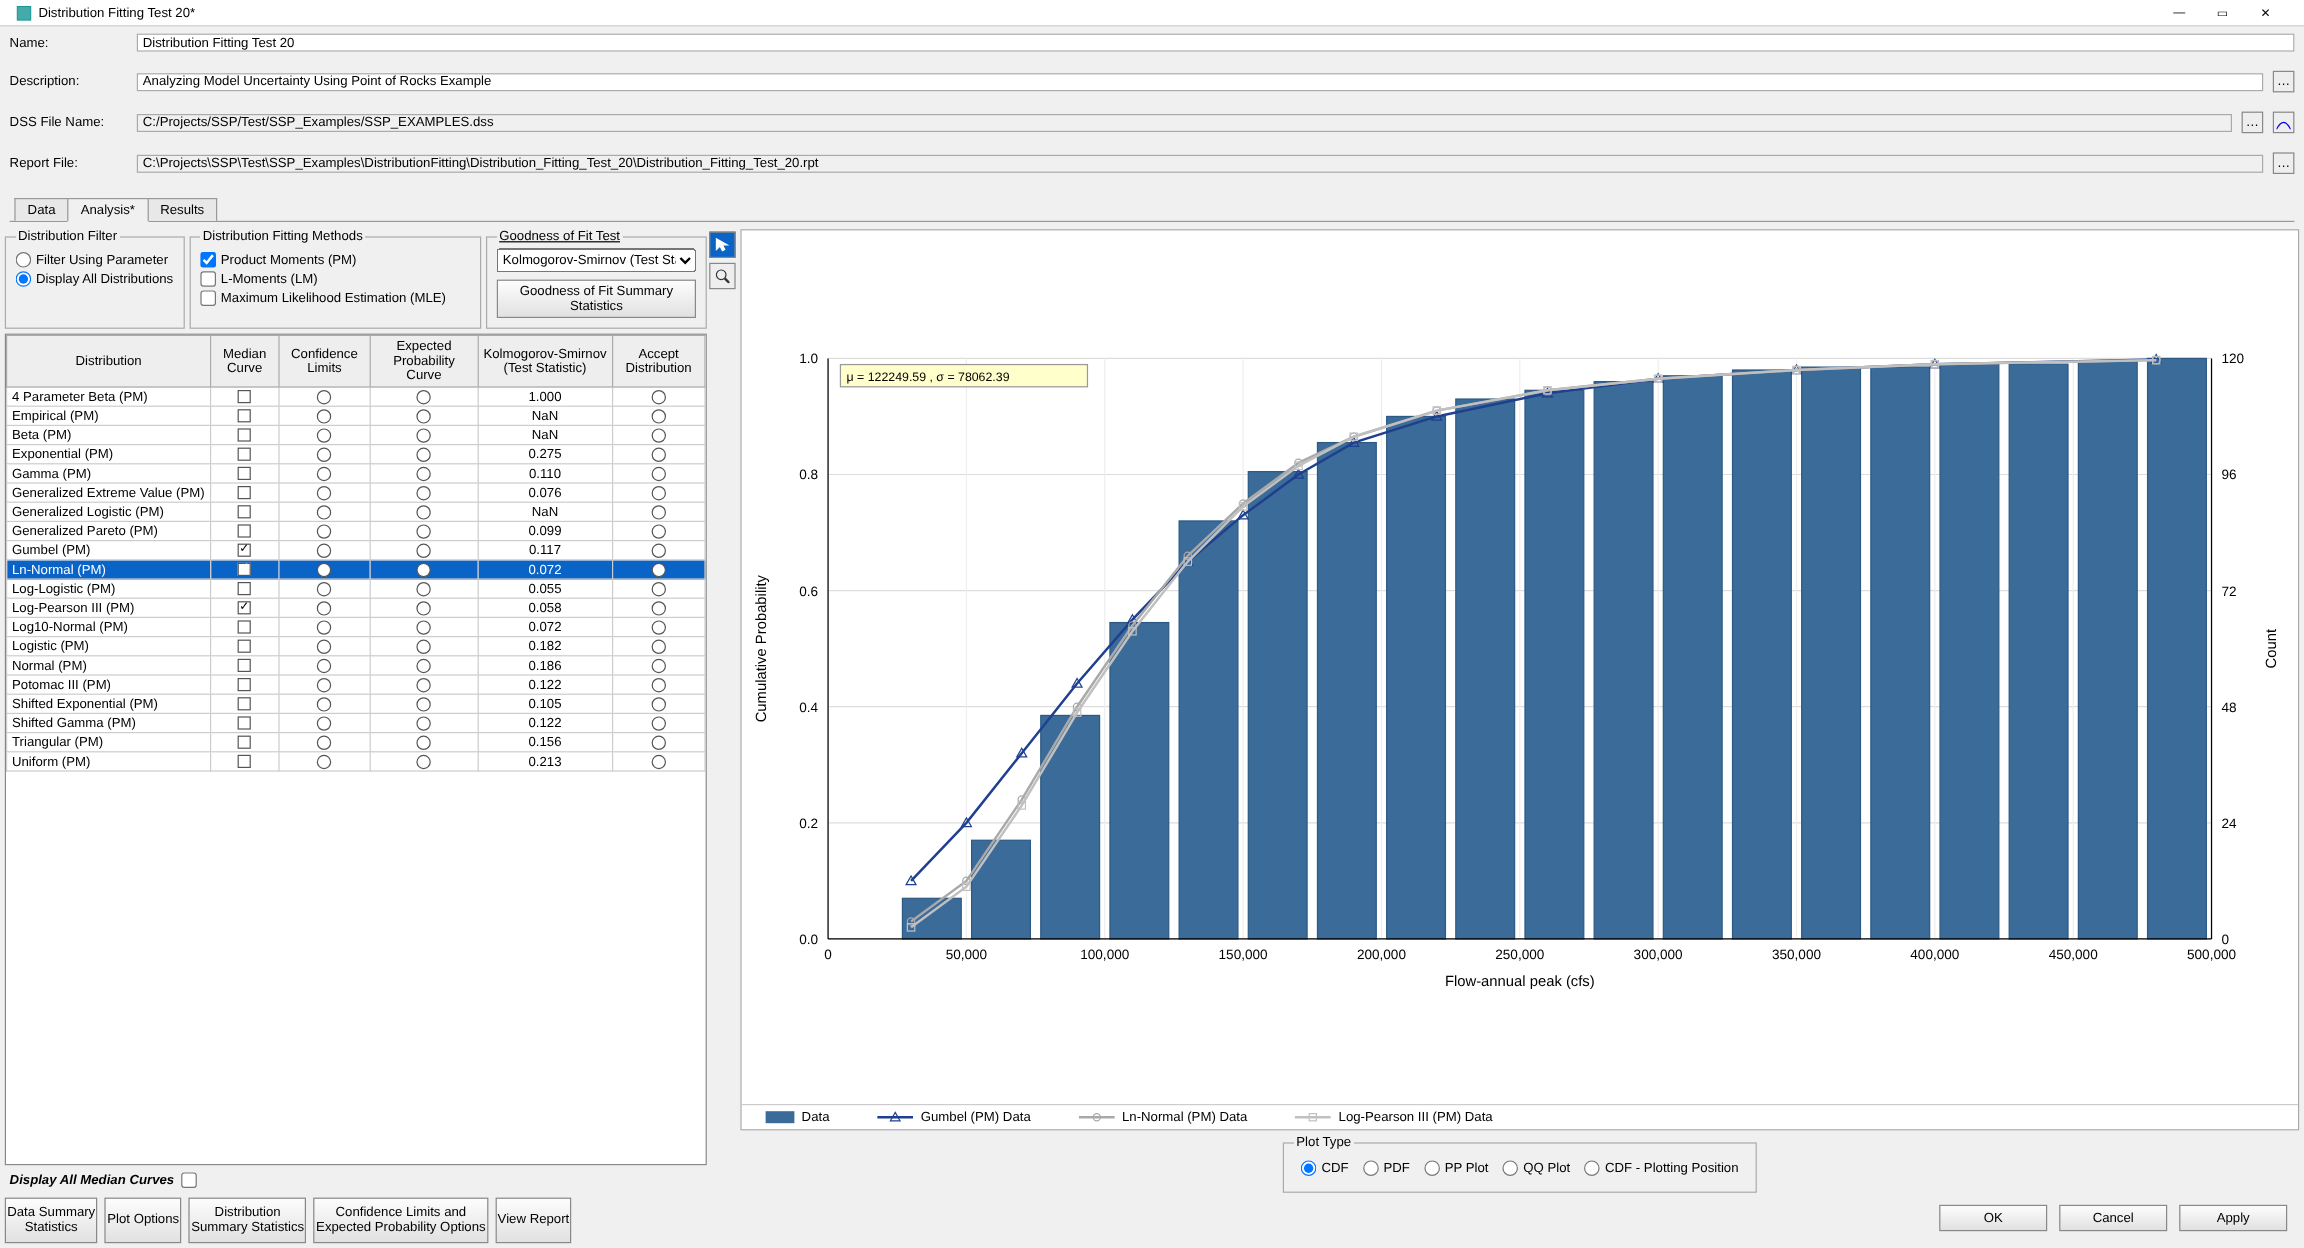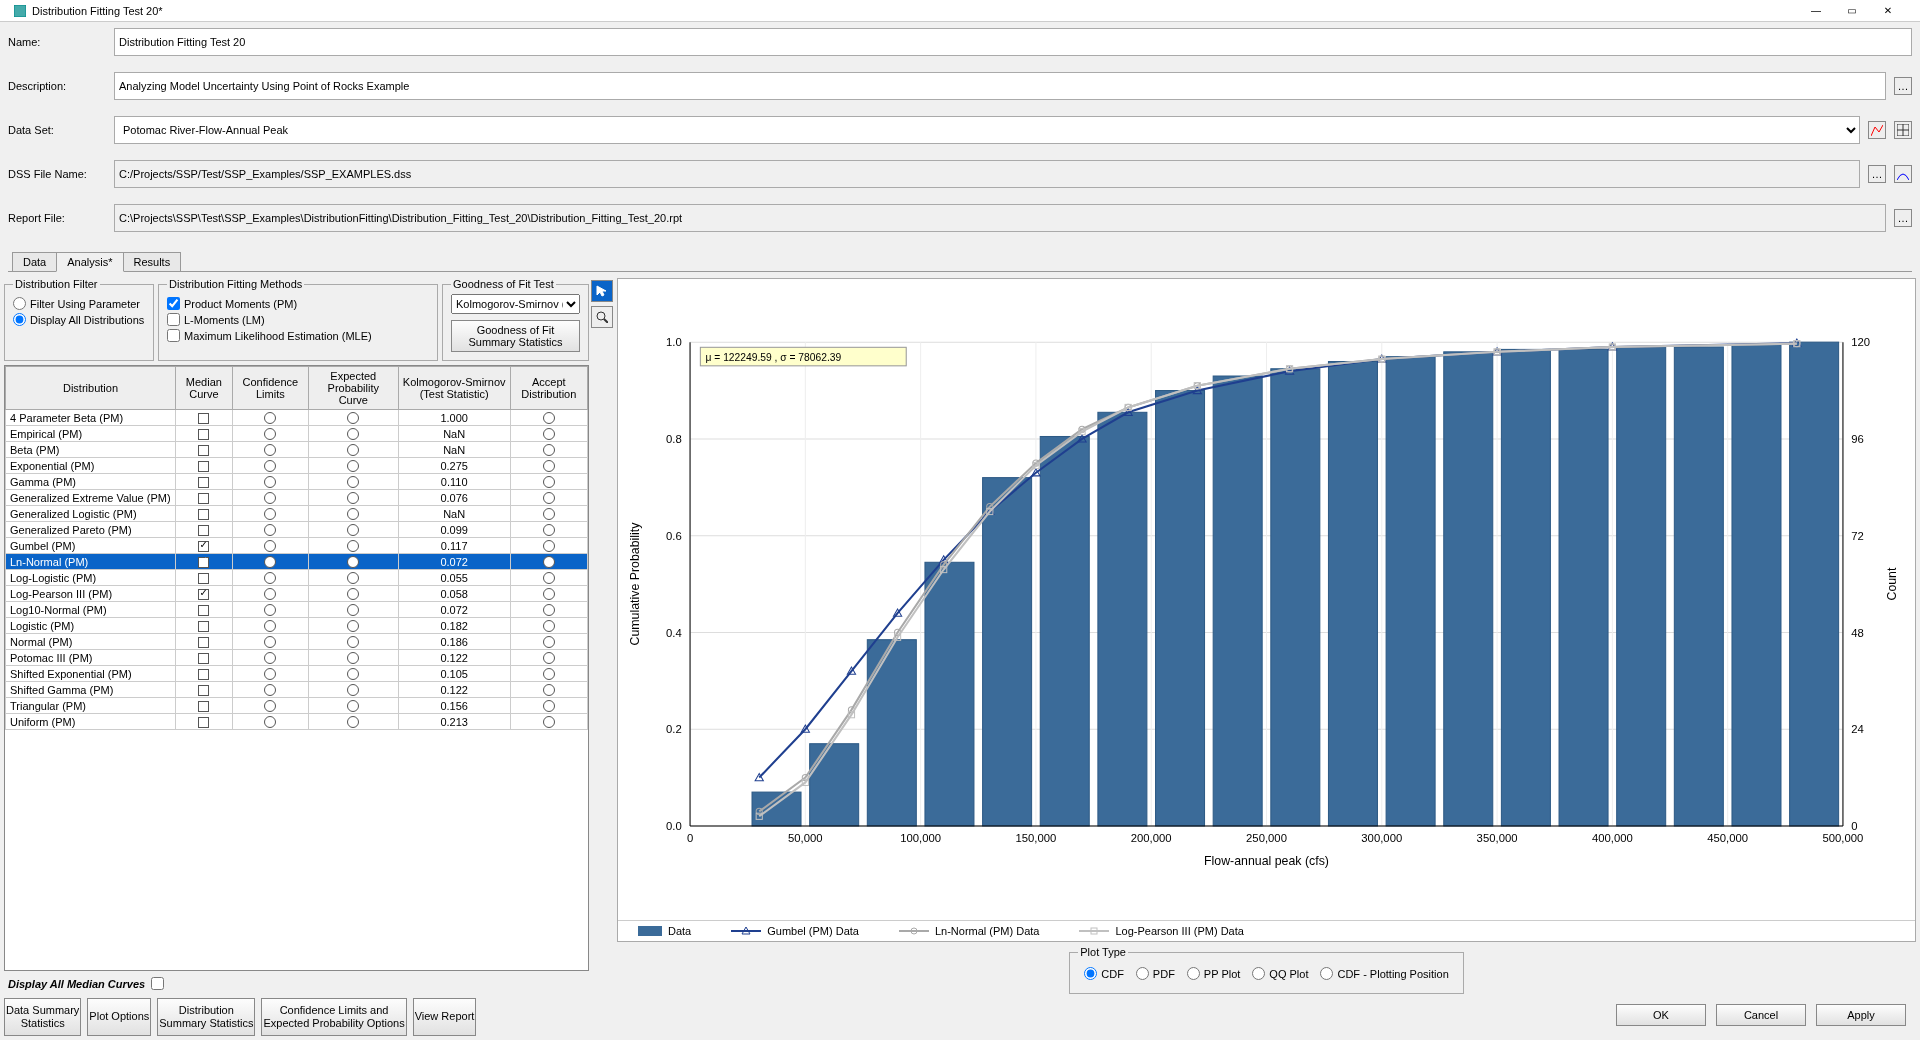--- a/index.html
+++ b/index.html
@@ -8,41 +8,41 @@
 .window { width: 1920px; height: 1040px; background: #f0f0f0; display: flex; flex-direction: column; }
 .titlebar { height: 22px; background: #fff; border-bottom: 1px solid #ccc; display: flex; align-items: center; padding: 0 14px; }
 .titlebar-icon { width: 14px; height: 14px; margin-right: 4px; display: inline-flex; align-items: center; }
 .titlebar-text { font-size: 11px; flex: 1; }
 .titlebar-controls { display: flex; gap: 0; }
 .titlebar-btn { width: 36px; height: 20px; display: flex; align-items: center; justify-content: center; cursor: pointer; font-family: "Segoe UI Symbol", sans-serif; font-size: 10px; }
 
 .form-area { padding: 6px 8px 2px 8px; display: flex; flex-direction: column; gap: 16px; }
 .form-row { display: flex; align-items: center; gap: 6px; }
 .form-label { width: 100px; font-size: 11px; }
-.form-input { flex: 1; height: 28px; border: 1px solid #aaa; background: #fff; padding: 2px 4px; font-size: 11px; }
+.form-input { flex: 1; height: 15px; border: 1px solid #aaa; background: #fff; padding: 2px 4px; font-size: 11px; }
 .form-input.ro { background: #f0f0f0; }
 .tool-icon { width: 18px; height: 18px; border: 1px solid #888; display: inline-flex; align-items: center; justify-content: center; margin-left: 2px; cursor: pointer; background: #eee; }
 
 .tab-strip { display: flex; align-items: flex-end; margin-top: 4px; border-bottom: 1px solid #999; padding-left: 4px; }
 .tab { padding: 3px 10px; font-size: 11px; border: 1px solid #999; border-bottom: none; background: #e8e8e8; margin-right: -1px; cursor: pointer; position: relative; }
 .tab.active { background: #f0f0f0; z-index: 1; border-bottom: 1px solid #f0f0f0; margin-bottom: -1px; }
 
 .content { flex: 1; display: flex; padding: 4px; gap: 2px; overflow: hidden; }
 .left-panel { width: 585px; display: flex; flex-direction: column; gap: 4px; }
 .right-panel { flex: 1; display: flex; flex-direction: column; }
 
 .fieldset-row { display: flex; gap: 4px; }
 fieldset { border: 1px solid #aaa; padding: 4px 8px 8px 8px; font-size: 11px; }
 legend { font-size: 11px; padding: 0 2px; }
 .radio-row, .check-row { display: flex; align-items: center; gap: 4px; margin: 3px 0; font-size: 11px; }
 .radio-row input, .check-row input { margin: 0; }
 
 .fs-filter { width: 150px; }
 .fs-methods { flex: 1; }
-.fs-gof { width: 147px; }
+.fs-gof { width: 184px; text-decoration: underline; }
 select { font-size: 11px; height: 20px; }
 button { font-size: 11px; padding: 3px 1px; border: 1px solid #888; background: linear-gradient(#fdfdfd,#e1e1e1); cursor: pointer; }
 
 .dist-table-container { flex: 1; border: 1px solid #888; background: #fff; overflow: auto; min-height: 300px; }
 table { border-collapse: collapse; width: 100%; font-size: 11px; }
 th { border: 1px solid #aaa; background: #eee; padding: 3px 4px; font-weight: normal; text-align: center; }
 td { border: 1px solid #ccc; padding: 0 4px; height: 16px; }
 td.c { text-align: center; }
 tr.sel td { background: #0a64c8; color: #fff; }
 
@@ -99,38 +99,20 @@
 
   <div class="form-area">
     <div class="form-row">
       <span class="form-label">Name:</span>
       <input class="form-input" value="Distribution Fitting Test 20" style="">
     </div>
     <div class="form-row">
       <span class="form-label">Description:</span>
       <input class="form-input" value="Analyzing Model Uncertainty Using Point of Rocks Example" style="">
       <span class="tool-icon">…</span>
-    </div>
-    <div class="form-row">
-      <span class="form-label">Data Set:</span>
-      <select class="form-input" style="flex:1">
-        <option>Potomac River-Flow-Annual Peak</option>
-      </select>
-      <span class="tool-icon">
-        <svg width="12" height="12">
-            <polyline points="0,12 4,3 8,8 12,1" stroke="red" fill="none"></polyline>
-          </svg>
-      </span>
-      <span class="tool-icon">
-        <svg width="12" height="12">
-            <rect x="0" y="0" width="12" height="12" fill="none" stroke="#333"></rect>
-            <line x1="6" y1="0" x2="6" y2="12" stroke="#333"></line>
-            <line x1="0" y1="6" x2="12" y2="6" stroke="#333"></line>
-          </svg>
-      </span>
     </div>
     <div class="form-row">
       <span class="form-label">DSS File Name:</span>
       <input class="form-input ro" readonly="" value="C:/Projects/SSP/Test/SSP_Examples/SSP_EXAMPLES.dss" style="">
       <span class="tool-icon">…</span>
       <span class="tool-icon">
         <svg width="12" height="12">
             <path d="M0 12 Q6 0 12 12" stroke="blue" fill="none"></path>
           </svg>
       </span>

